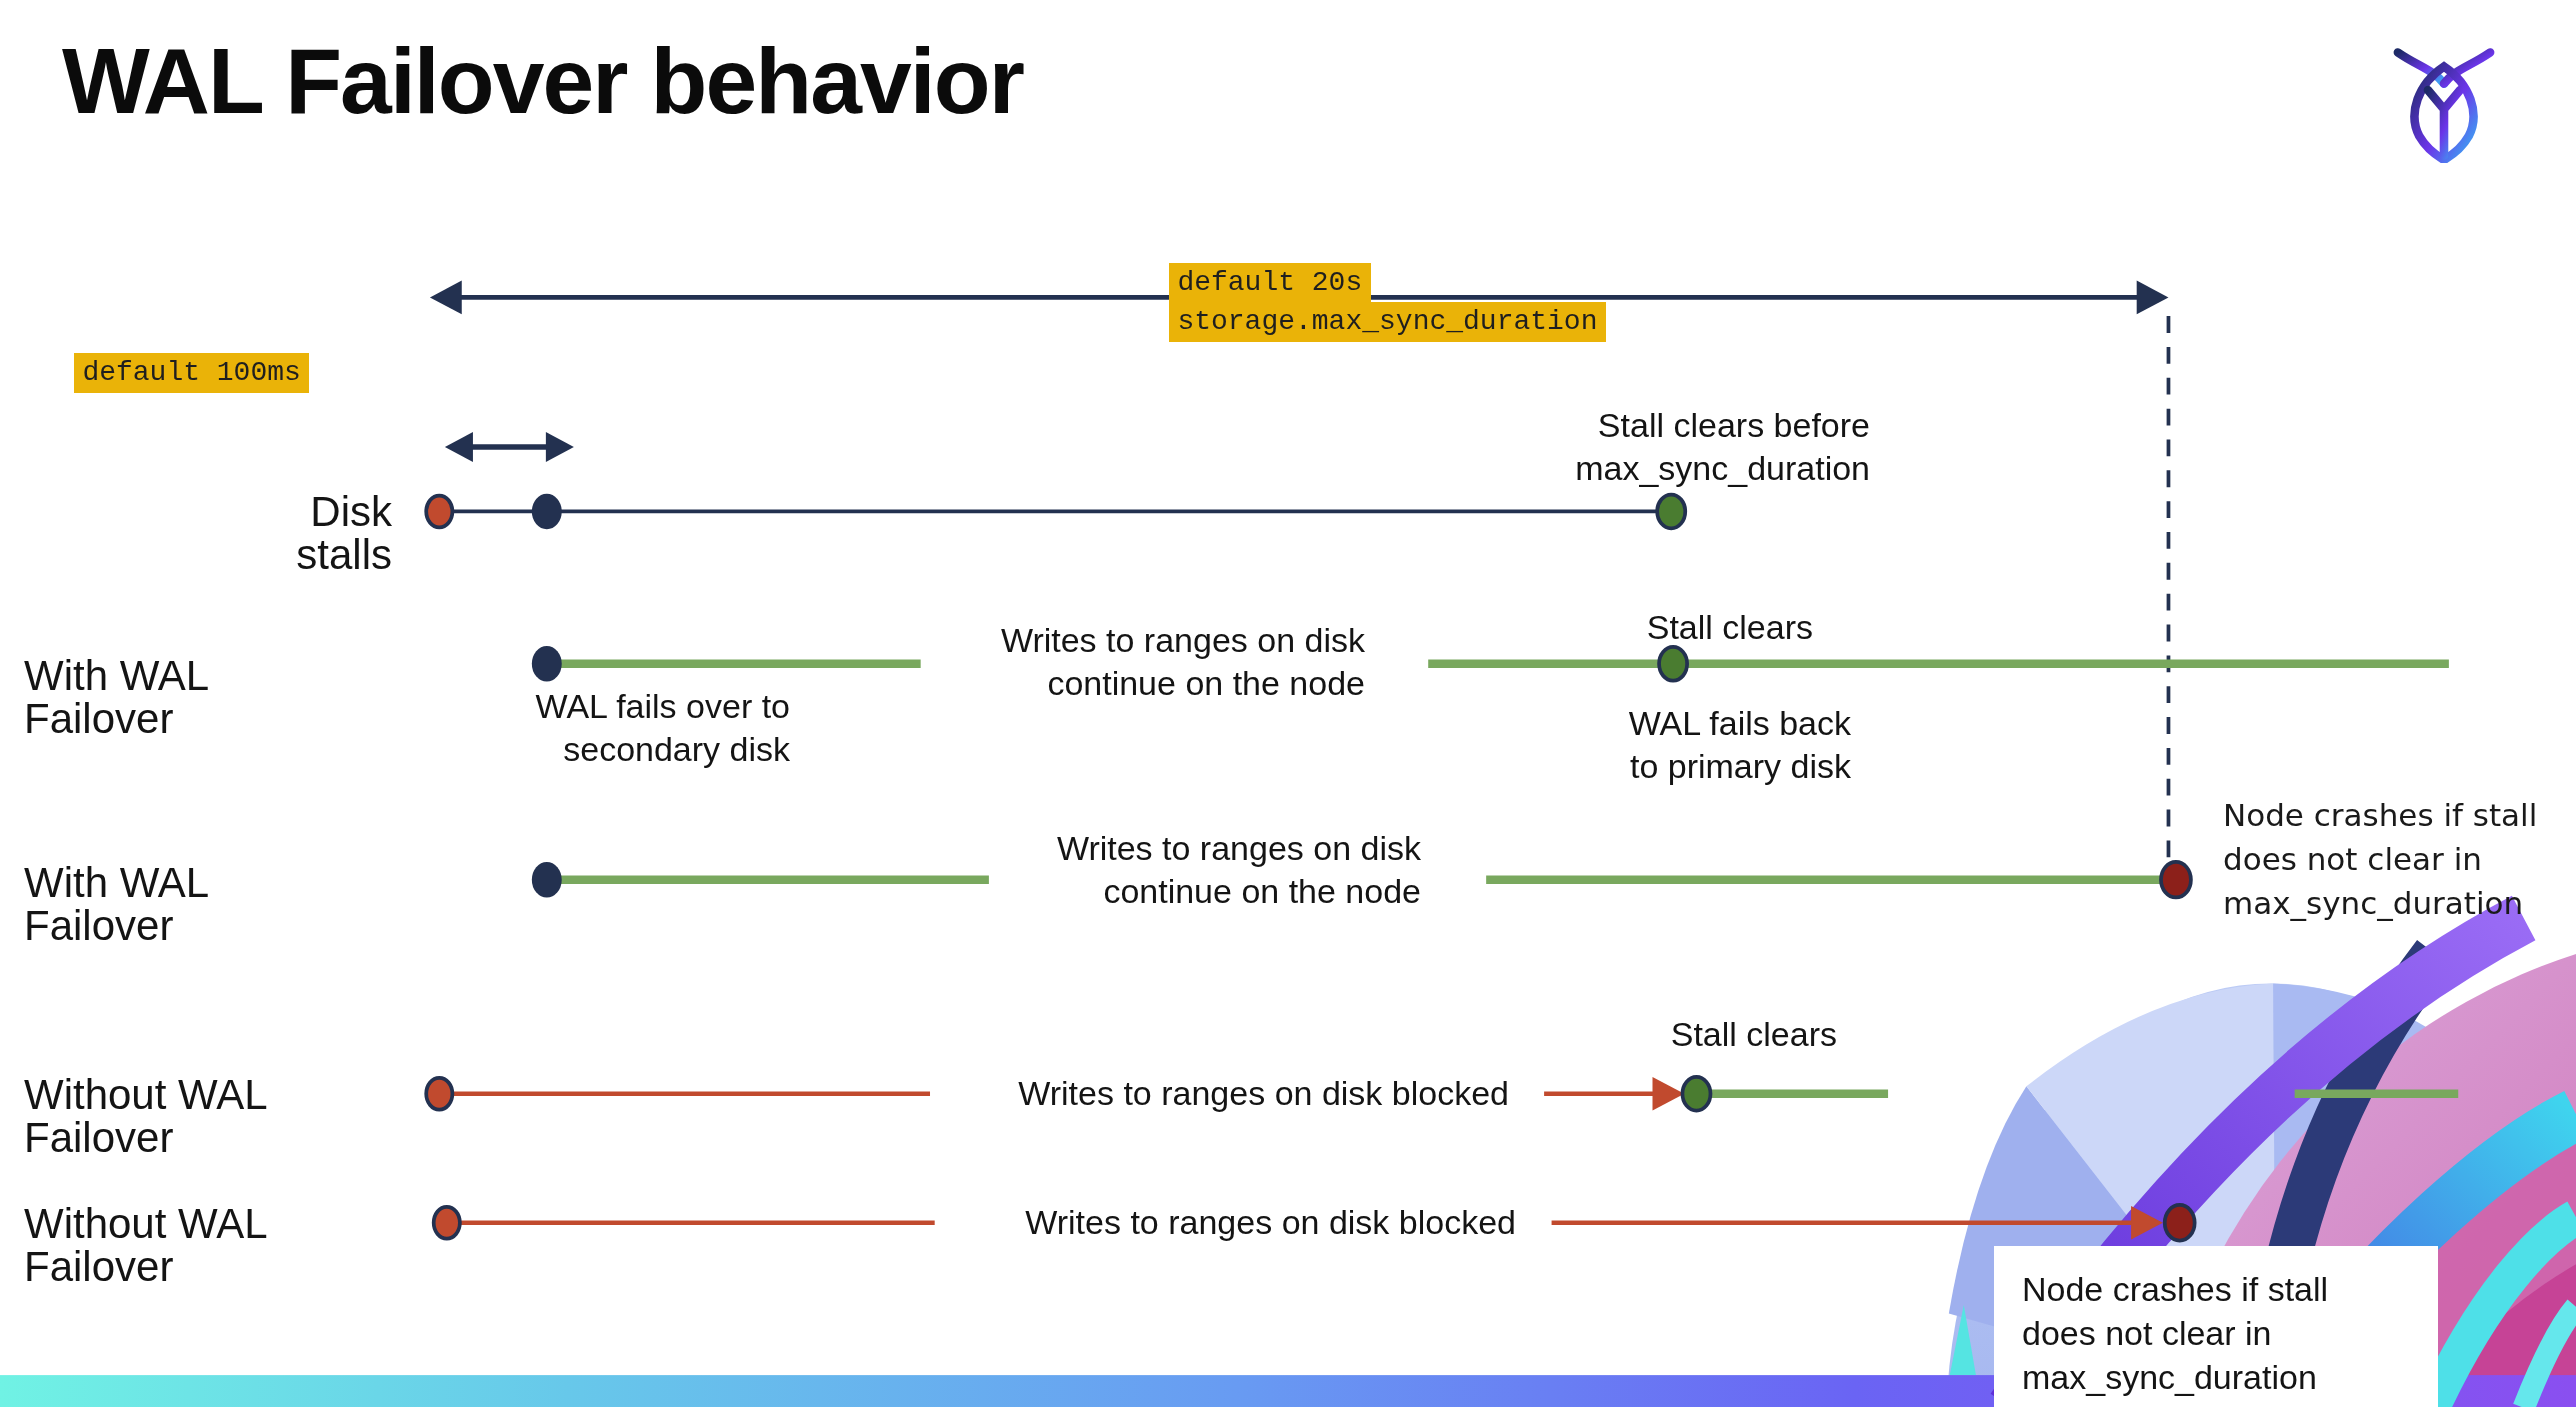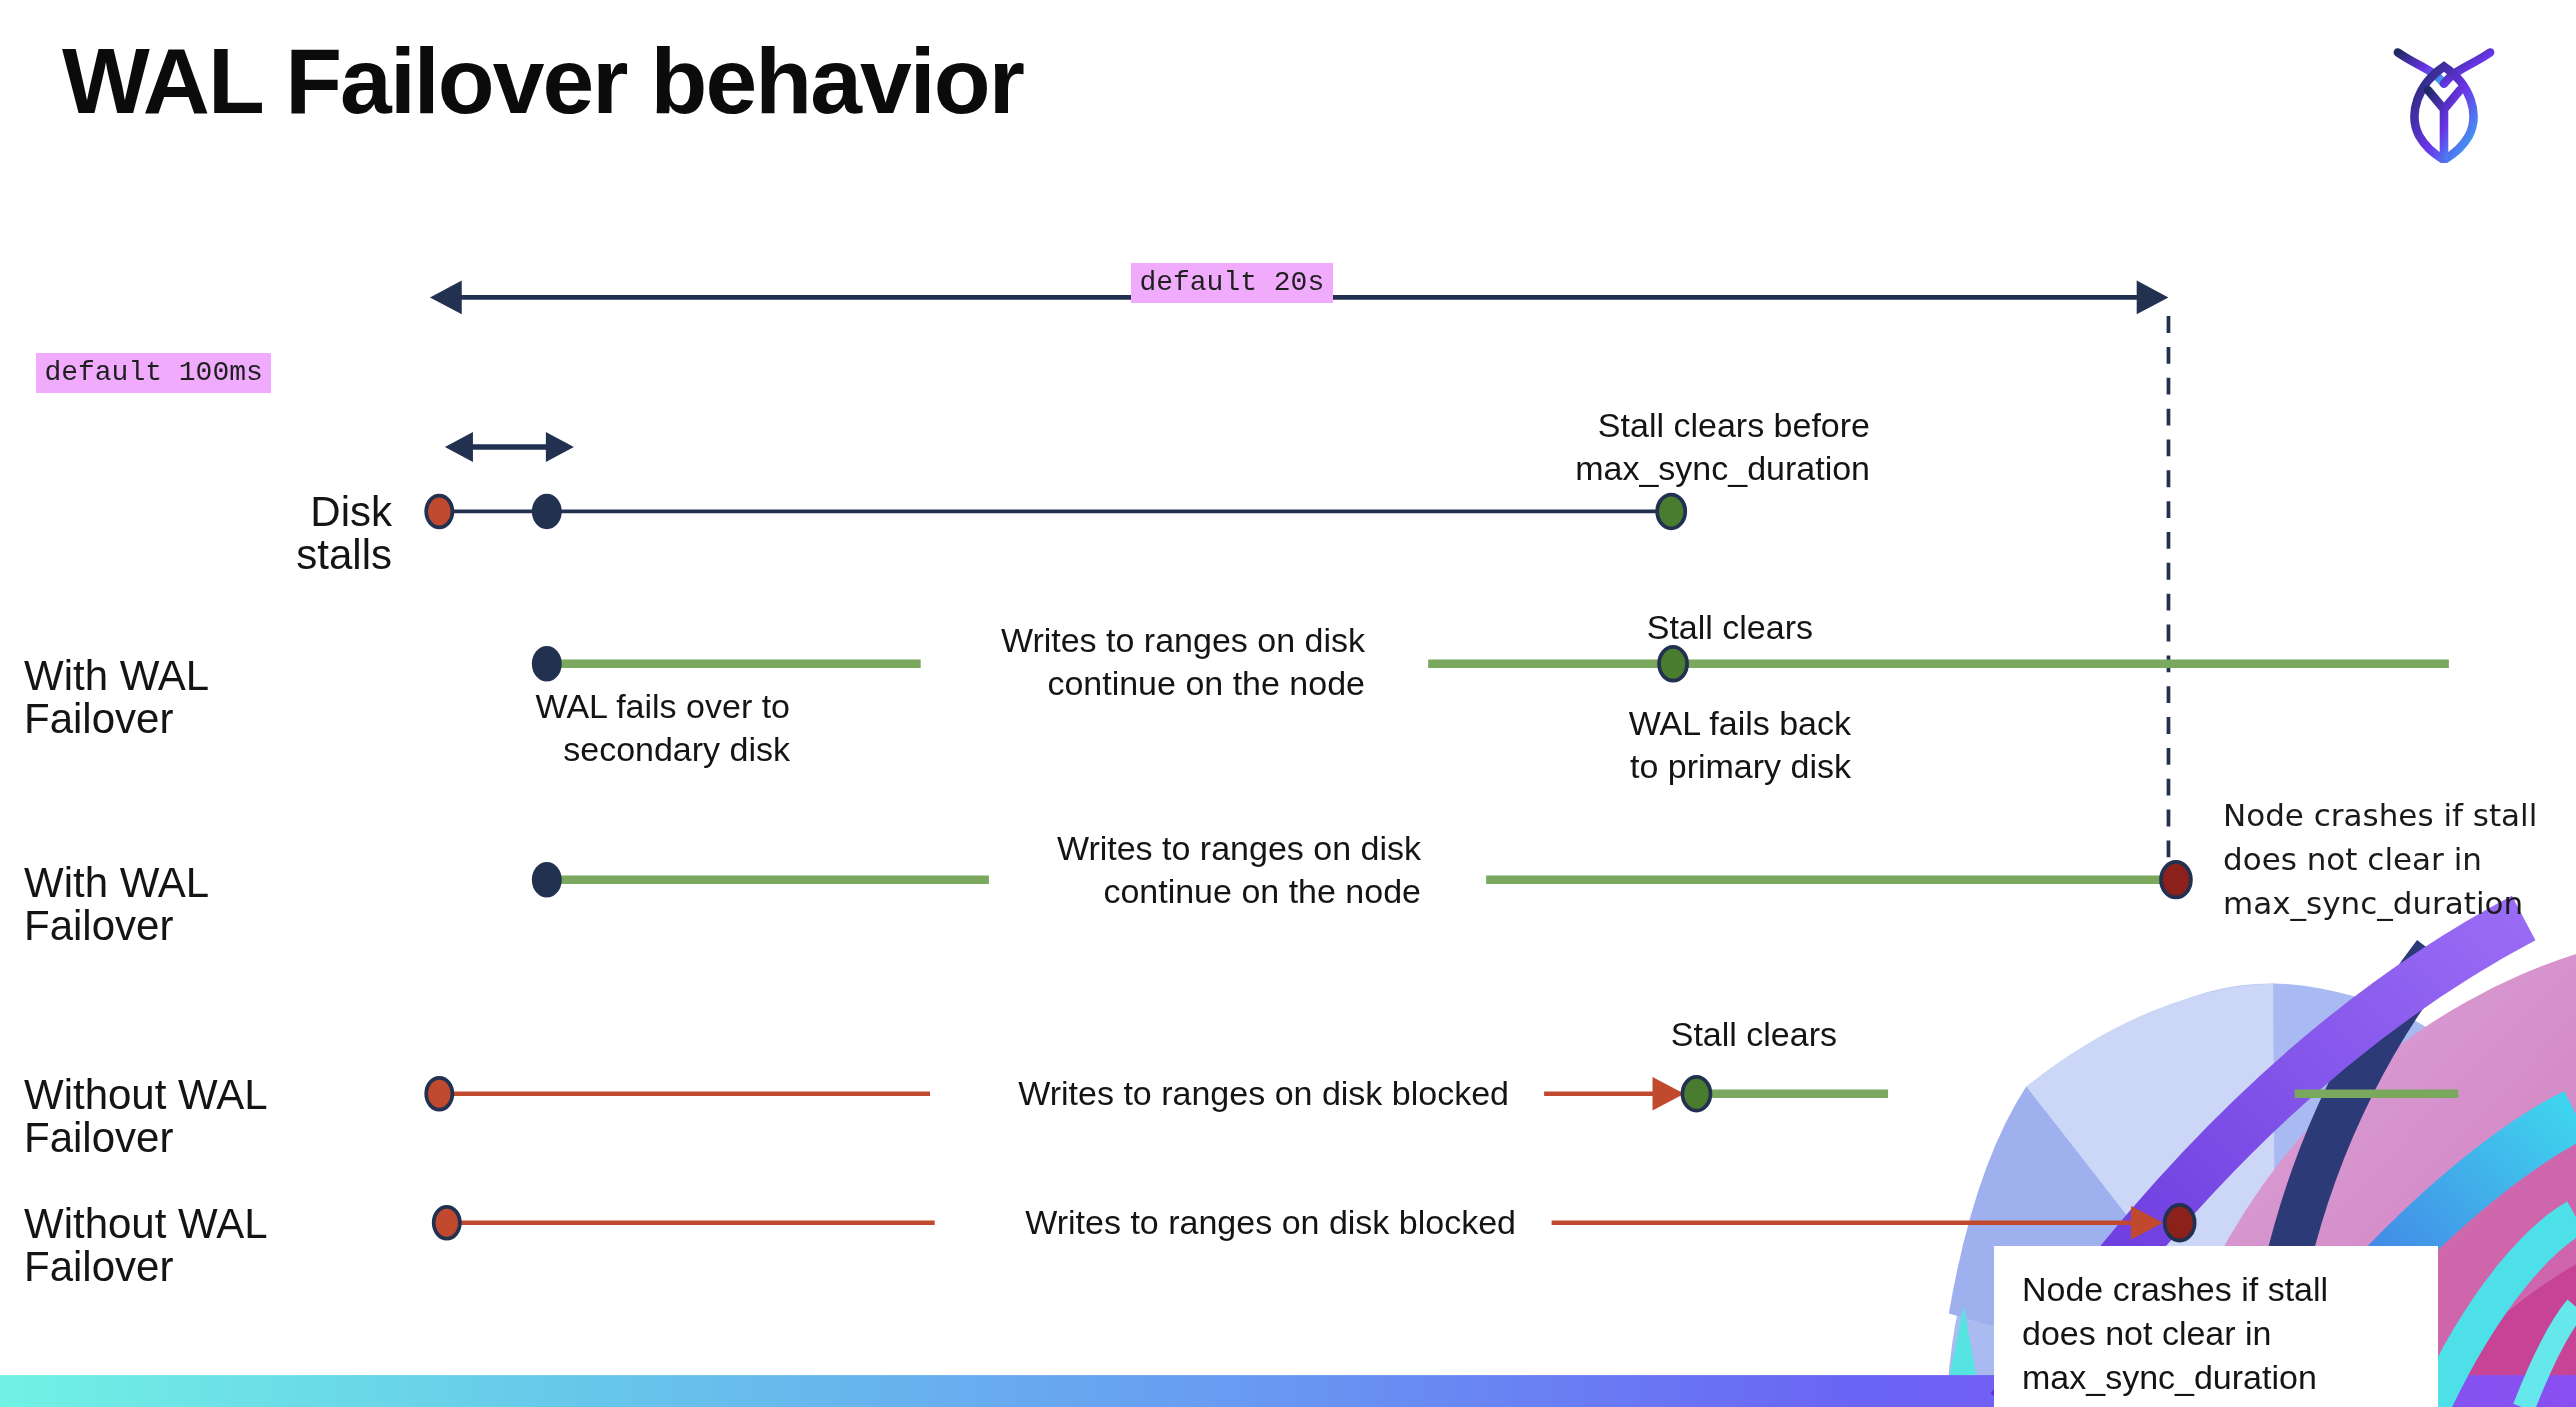--- a/index.html
+++ b/index.html
@@ -7,22 +7,22 @@
     position:relative;width:2576px;height:1408px;background:#ffffff;
     overflow:hidden;font-family:"Liberation Sans",sans-serif;color:#111;
   }
   .abs{position:absolute;}
   .title{
     font-size:93px;font-weight:bold;letter-spacing:-1.9px;color:#0b0b0b;
     line-height:1.2;white-space:nowrap;
   }
   .code{
     font-family:"Liberation Mono","DejaVu Sans Mono",monospace;
-    font-size:28px;color:#1f1f1f;background:#f0abfc;
-    padding:2.8px 8.4px;display:inline-block;white-space:pre;line-height:34px;
+    font-size:28px;color:#1f1f1f;background:#eab308;
+    padding:2.8px 8.4px;display:inline-block;white-space:pre;line-height:34px;margin-left:38px;
   }
   .lbl{font-size:42px;line-height:43px;color:#141414;}
   .ann{font-size:34px;line-height:43px;color:#141414;}
   .pre{white-space:pre-line;}
   .ctr{text-align:right;}
   .note-top{font-family:"DejaVu Sans",sans-serif;font-size:31px;line-height:44px;color:#1a1a1a;}
   .note-box{
     background:#ffffff;
   }
   .note-box-text{font-size:34px;line-height:44px;color:#141414;padding:20.6px 0 0 28px;}
@@ -157,20 +157,23 @@
       <path d="M93,7 C74,20 60,23 50,36"></path>
       <path d="M50,20 C26,36 16,64 27,85 C35,99 45,104 50,107 C55,104 65,99 73,85 C84,64 74,36 50,20 Z"></path>
       <path d="M50,103 L50,60 M50,60 L35,42 M50,60 L65,42"></path>
     </g>
   </svg>
 
   <div class="abs title" style="left:62px;top:26px">WAL Failover behavior</div>
 
   <div class="abs" style="left:1131px;top:263px">
     <span class="code">default 20s</span>
+  </div>
+  <div class="abs" style="left:1131px;top:302px">
+    <span class="code">storage.max_sync_duration</span>
   </div>
 
   <div class="abs" style="left:36px;top:353px">
     <span class="code">default 100ms</span>
   </div>
 
   <div class="abs lbl ctr" style="left:224px;top:490px;width:168px">Disk stalls</div>
   <div class="abs lbl" style="left:24px;top:654px;width:336px">With WAL Failover</div>
   <div class="abs lbl" style="left:24px;top:861px;width:336px">With WAL Failover</div>
   <div class="abs lbl" style="left:24px;top:1073px;width:393px">Without WAL Failover</div>

